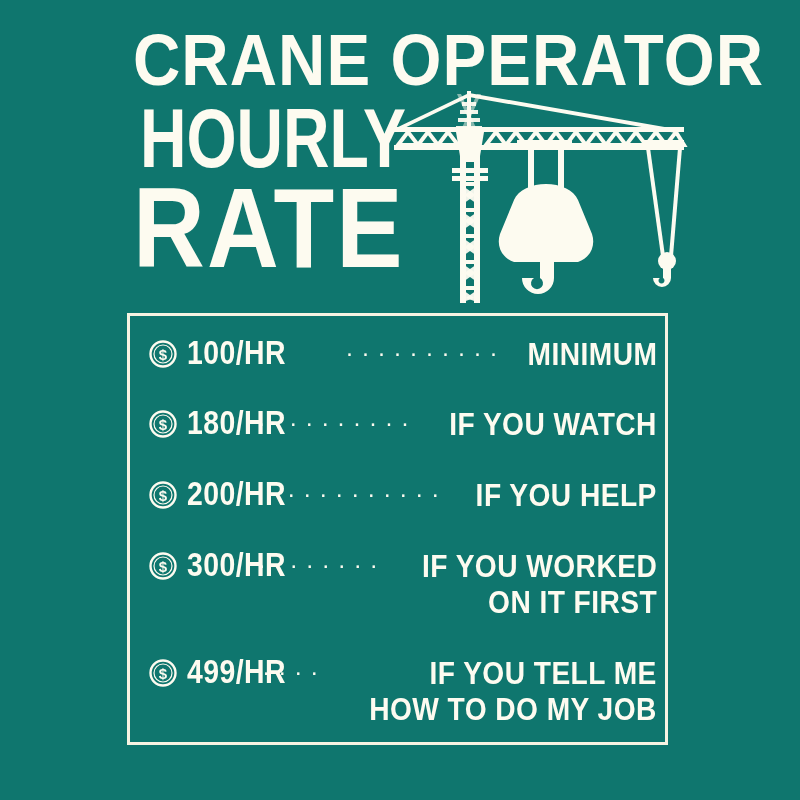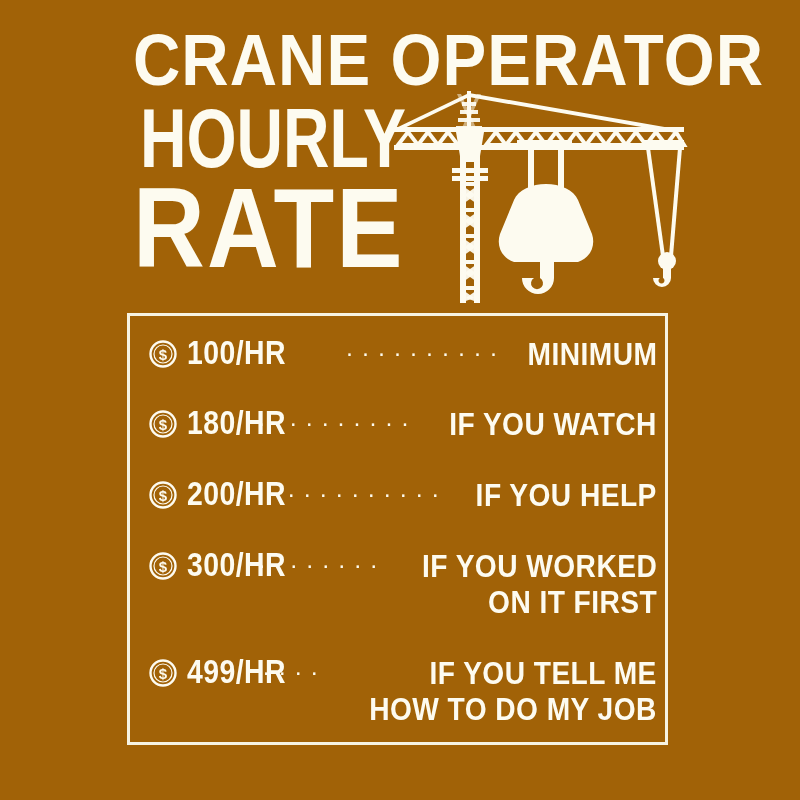--- a/index.html
+++ b/index.html
@@ -11,21 +11,21 @@
     width: 800px;
     height: 800px;
     overflow: hidden;
     font-family: "Liberation Sans", sans-serif;
   }
 
   #poster {
     position: relative;
     width: 800px;
     height: 800px;
-    background: #a16207;
+    background: #0f766e;
     overflow: hidden;
   }
 
   
   .headline {
     position: absolute;
     left: 0;
     top: 0;
     width: 800px;
     height: 300px;

